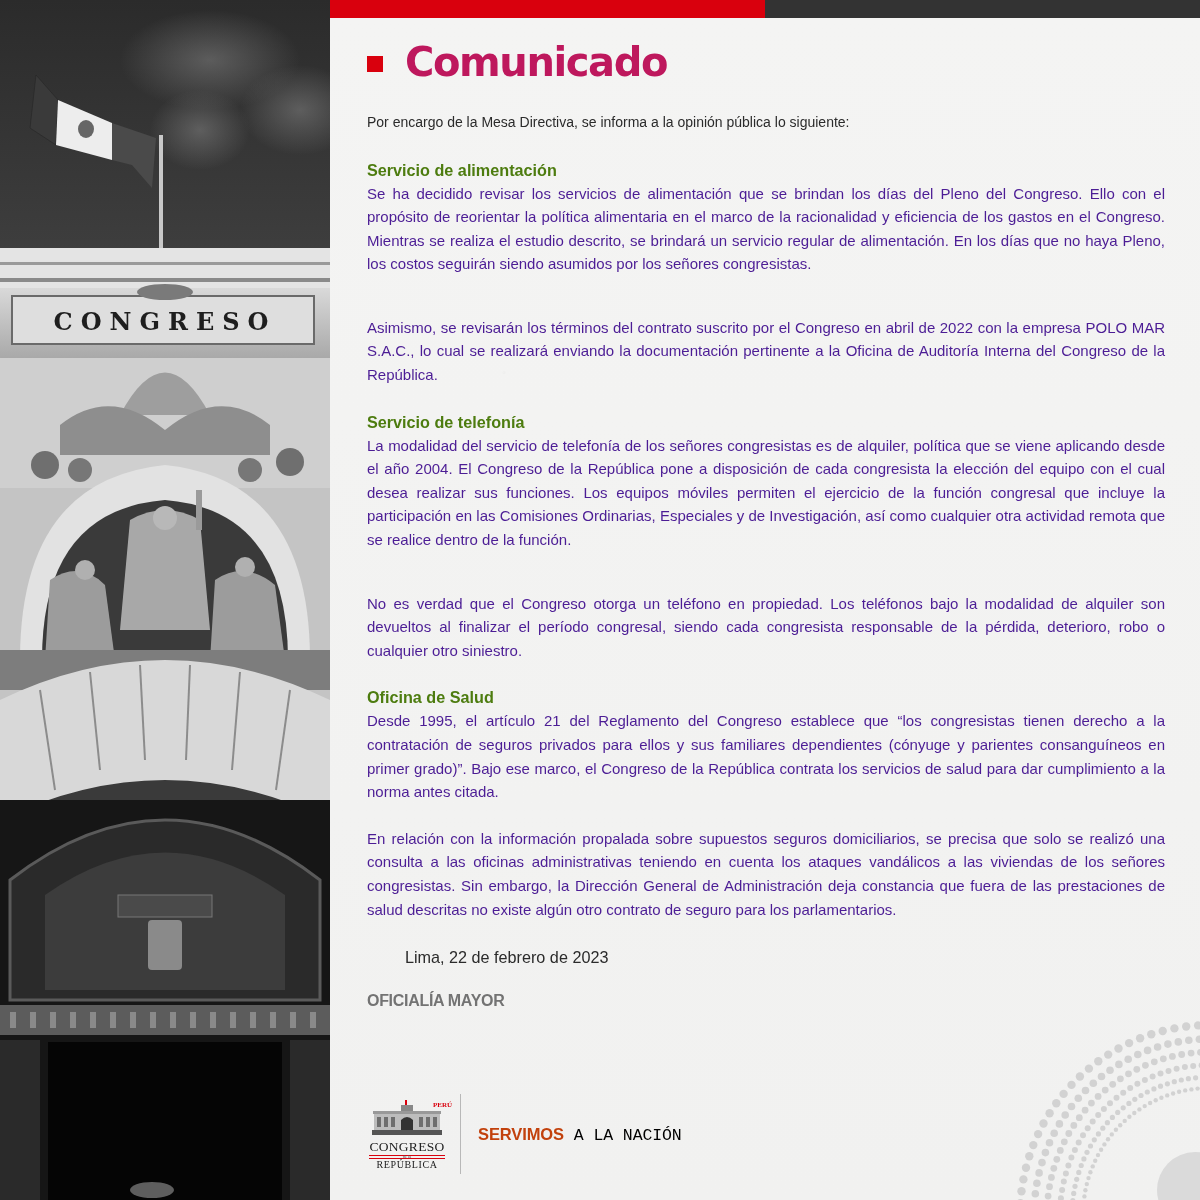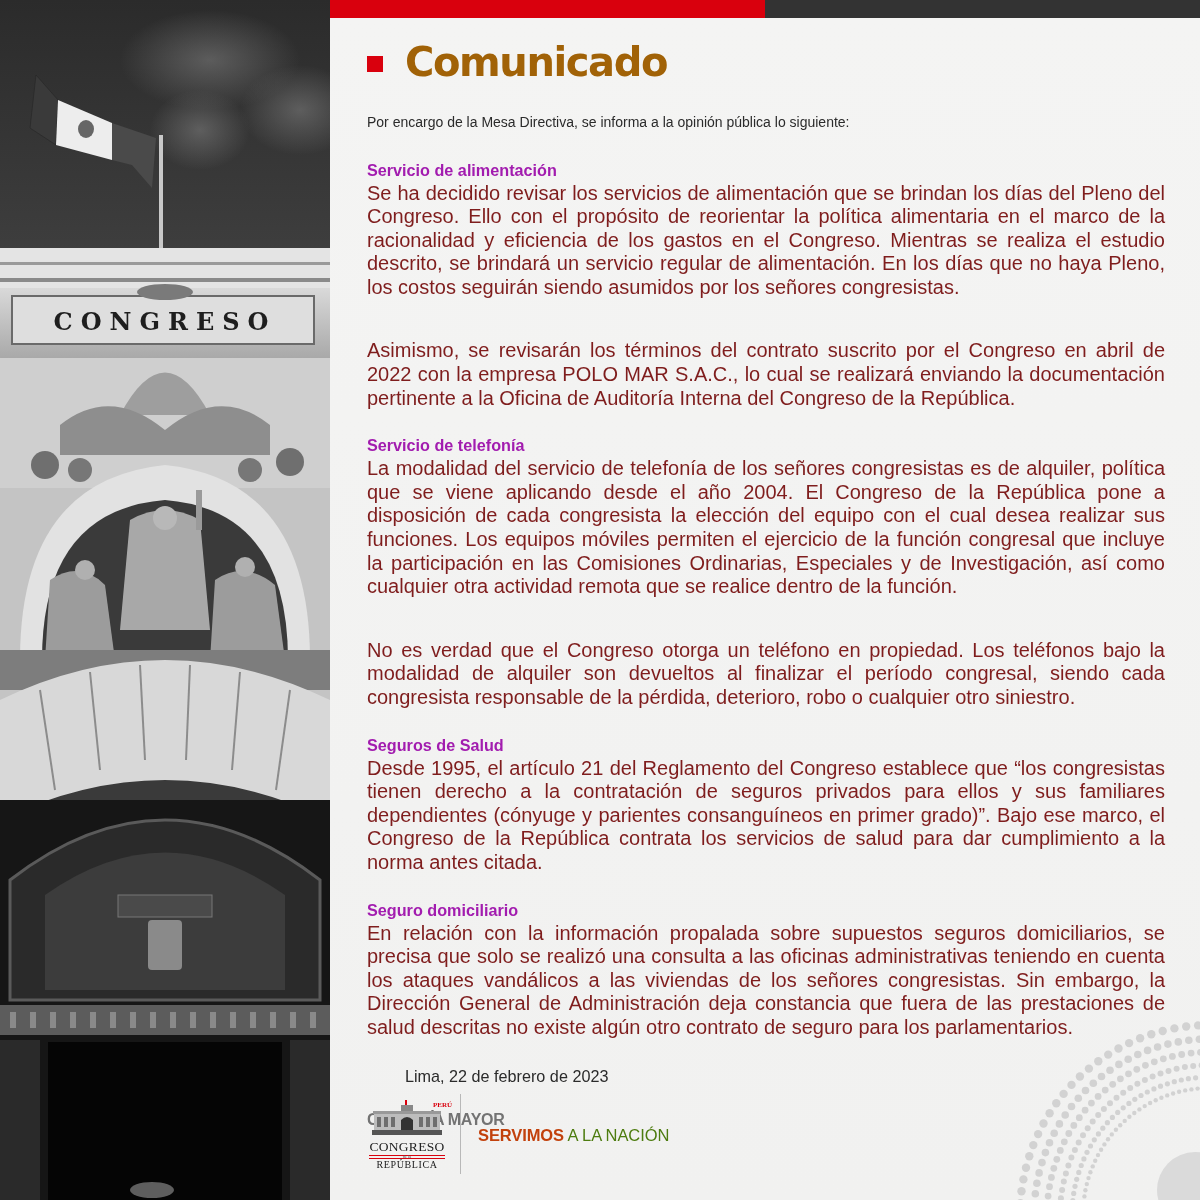--- a/index.html
+++ b/index.html
@@ -31,41 +31,41 @@
 
   .title-row { display: flex; align-items: center; height: 52px; }
   .title-square { width: 16px; height: 16px; margin-right: 22px; margin-top: 4px; }
   .title {
     font-family: "DejaVu Sans", sans-serif; font-weight: bold; font-size: 40px; letter-spacing: -1.4px;
   }
 
   .intro { margin-top: 23px; font-size: 14px; line-height: 23.5px; }
 
   .section { margin-top: 23px; }
-  .sec-heading { font-weight: bold; font-size: 16.2px; line-height: 24px; color: #a21caf; }
-  .para { font-size: 20px; line-height: 23.6px; text-align: justify; color: #7f1d1d; }
+  .sec-heading { font-weight: bold; font-size: 16.2px; line-height: 24px; color: #4d7c0f; }
+  .para { font-size: 15px; line-height: 23.6px; text-align: justify; color: #4c1d95; }
   .para + .para { margin-top: 40px; }
   .para.last-line-left { text-align-last: left; }
 
   .date { margin-top: 25px; font-size: 16.2px; line-height: 22px; margin-left: 38px; }
   .signer { margin-top: 24px; font-weight: bold; font-size: 16px; letter-spacing: -0.3px; color: #737373; }
 
   
   .footer { position: absolute; left: 367px; top: 1092px; display: flex; align-items: center; }
   .logo { width: 80px; height: 84px; position: relative; }
   .logo-peru { position: absolute; left: 56px; top: 9px; font-family: "Liberation Serif", serif; font-size: 7px; font-weight: bold; }
   .logo-building { position: absolute; left: 4px; top: 6px; }
   .logo-congreso { position: absolute; left: 0; top: 47px; width: 80px; text-align: center; font-family: "Liberation Serif", serif; font-size: 13.5px; letter-spacing: 0.3px; color: #222; }
   .logo-rule { position: absolute; left: 2px; width: 76px; height: 1px; }
   .logo-dela { position: absolute; left: 0; top: 62px; width: 80px; text-align: center; font-family: "Liberation Serif", serif; font-size: 4.5px; color: #555; }
   .logo-republica { position: absolute; left: 0; top: 67px; width: 80px; text-align: center; font-family: "Liberation Serif", serif; font-size: 10px; letter-spacing: 0.6px; color: #222; }
   .footer-divider { width: 1px; height: 80px; background: #b8b8b8; margin-left: 13px; margin-right: 17px; }
   .motto { font-size: 16.5px; letter-spacing: -0.1px; margin-top: 2px; }
   .motto-strong { font-weight: bold; }
-  .motto-rest { color: #4d7c0f; }
+  .motto-rest { color: #000000; font-family: Liberation Mono, monospace; }
 </style>
 </head>
 <body>
 
 <div class="photo">
   <svg width="330" height="1200" viewBox="0 0 330 1200" xmlns="http://www.w3.org/2000/svg">
     <defs>
       <linearGradient id="sky" x1="0" y1="0" x2="0" y2="1">
         <stop offset="0" stop-color="#2b2b2b"></stop>
         <stop offset="1" stop-color="#3e3e3e"></stop>
@@ -345,44 +345,43 @@
       <circle cx="231.4" cy="109.4" r="2.2" fill="#d2d2d2"></circle>
       <circle cx="237.6" cy="108.6" r="2.2" fill="#d2d2d2"></circle>
       <circle cx="243.8" cy="108.2" r="2.2" fill="#d2d2d2"></circle>
       <circle cx="250.0" cy="108.0" r="2.2" fill="#d2d2d2"></circle>
     </g>
 </svg>
 
 <div class="content">
   <div class="title-row">
     <span class="title-square" style="background:#d9000d;"></span>
-    <h1 class="title" style="color:#a16207;">Comunicado</h1>
+    <h1 class="title" style="color:#be185d;">Comunicado</h1>
   </div>
 
   <p class="intro">Por encargo de la Mesa Directiva, se informa a la opinión pública lo siguiente:</p>
 
   <div class="section">
     <h2 class="sec-heading">Servicio de alimentación</h2>
     <p class="para last-line-left">Se ha decidido revisar los servicios de alimentación que se brindan los días del Pleno del Congreso. Ello con el propósito de reorientar la política alimentaria en el marco de la racionalidad y eficiencia de los gastos en el Congreso. Mientras se realiza el estudio descrito, se brindará un servicio regular de alimentación. En los días que no haya Pleno, los costos seguirán siendo asumidos por los señores congresistas.</p>
     <p class="para last-line-left">Asimismo, se revisarán los términos del contrato suscrito por el Congreso en abril de 2022 con la empresa POLO MAR S.A.C., lo cual se realizará enviando la documentación pertinente a la Oficina de Auditoría Interna del Congreso de la República.</p>
   </div>
 
   <div class="section">
     <h2 class="sec-heading">Servicio de telefonía</h2>
     <p class="para last-line-left">La modalidad del servicio de telefonía de los señores congresistas es de alquiler, política que se viene aplicando desde el año 2004. El Congreso de la República pone a disposición de cada congresista la elección del equipo con el cual desea realizar sus funciones. Los equipos móviles permiten el ejercicio de la función congresal que incluye la participación en las Comisiones Ordinarias, Especiales y de Investigación, así como cualquier otra actividad remota que se realice dentro de la función.</p>
     <p class="para last-line-left">No es verdad que el Congreso otorga un teléfono en propiedad. Los teléfonos bajo la modalidad de alquiler son devueltos al finalizar el período congresal, siendo cada congresista responsable de la pérdida, deterioro, robo o cualquier otro siniestro.</p>
   </div>
 
   <div class="section">
-    <h2 class="sec-heading">Seguros de Salud</h2>
+    <h2 class="sec-heading">Oficina de Salud</h2>
     <p class="para last-line-left">Desde 1995, el artículo 21 del Reglamento del Congreso establece que “los congresistas tienen derecho a la contratación de seguros privados para ellos y sus familiares dependientes (cónyuge y parientes consanguíneos en primer grado)”. Bajo ese marco, el Congreso de la República contrata los servicios de salud para dar cumplimiento a la norma antes citada.</p>
   </div>
 
   <div class="section">
-    <h2 class="sec-heading">Seguro domiciliario</h2>
     <p class="para last-line-left">En relación con la información propalada sobre supuestos seguros domiciliarios, se precisa que solo se realizó una consulta a las oficinas administrativas teniendo en cuenta los ataques vandálicos a las viviendas de los señores congresistas. Sin embargo, la Dirección General de Administración deja constancia que fuera de las prestaciones de salud descritas no existe algún otro contrato de seguro para los parlamentarios.</p>
   </div>
 
   <p class="date">Lima, 22 de febrero de 2023</p>
   <p class="signer">OFICIALÍA MAYOR</p>
 </div>
 
 <div class="footer">
   <div class="logo">
     <svg class="logo-building" width="72" height="40" viewBox="0 0 72 40" xmlns="http://www.w3.org/2000/svg">

